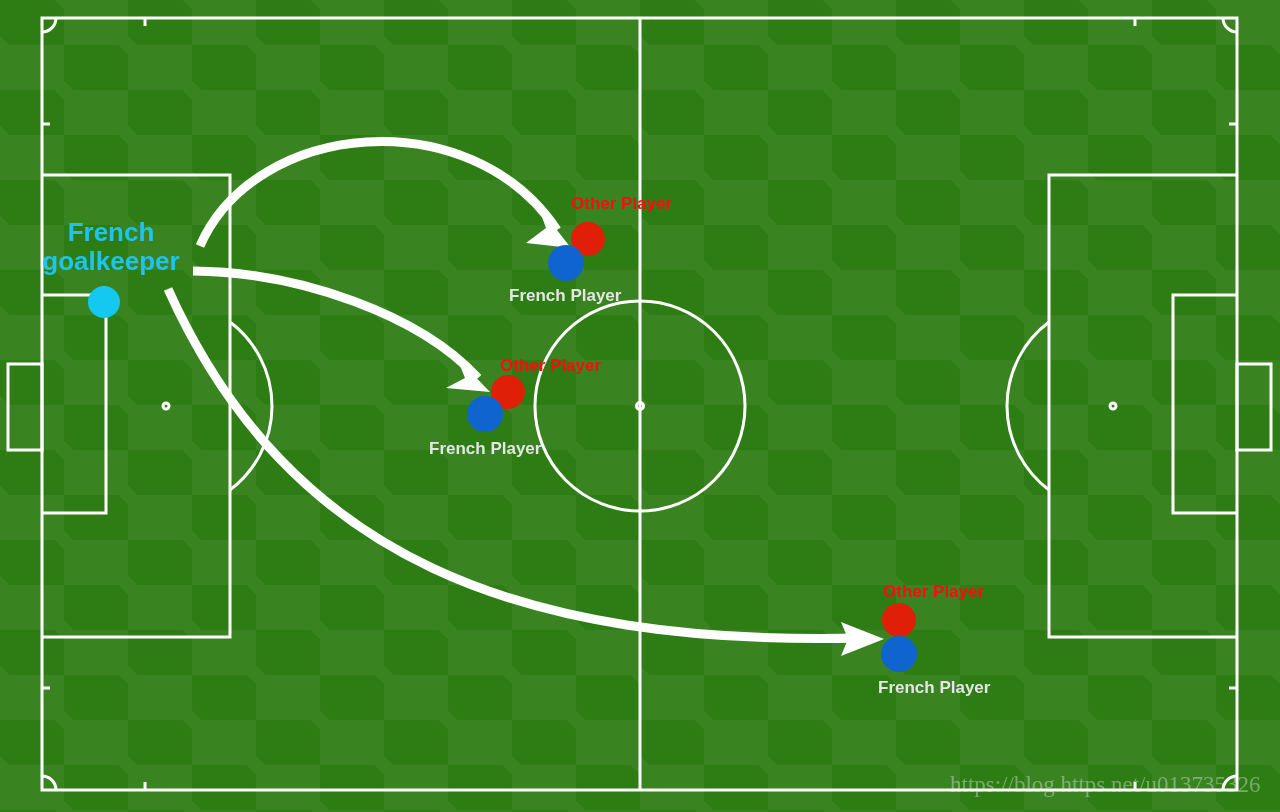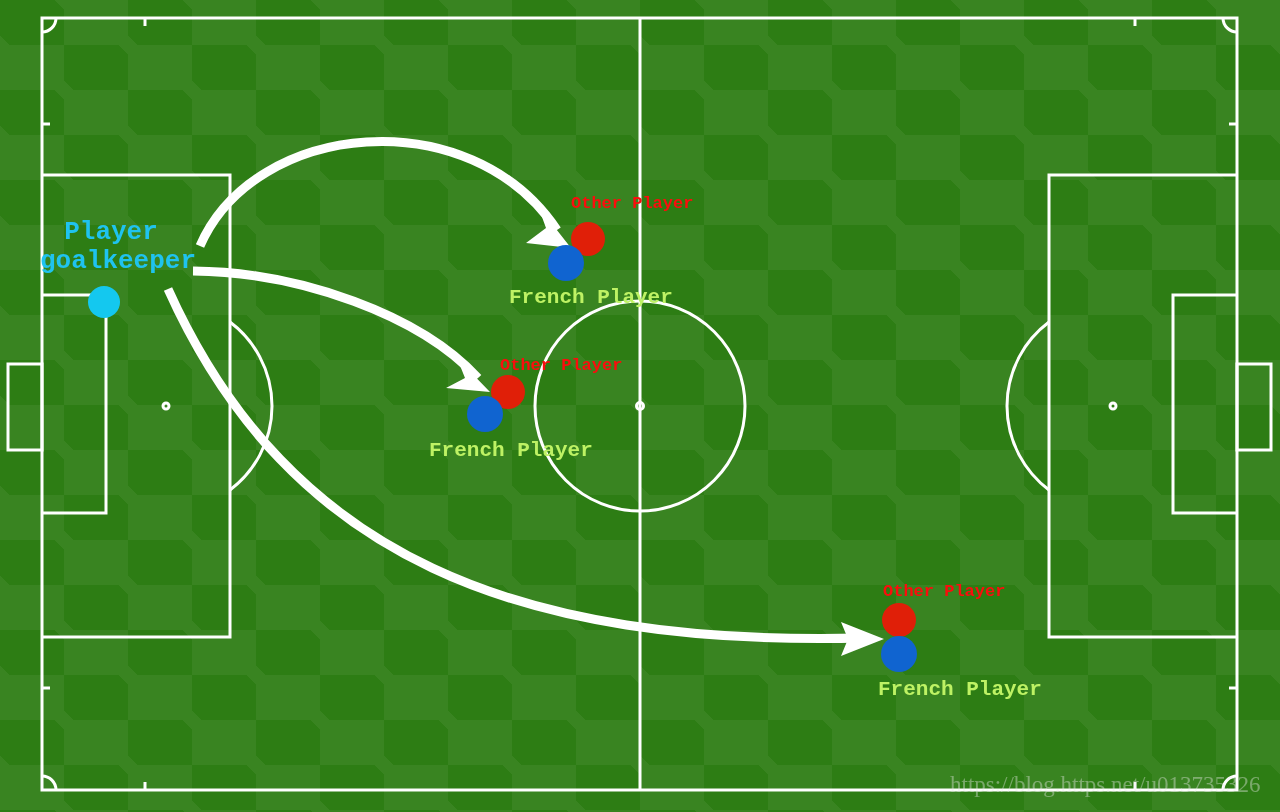--- a/index.html
+++ b/index.html
@@ -39,24 +39,23 @@
   }
   .marker.blue  { background: #1064d0; }
   .marker.red   { background: #e01f08; }
   .marker.cyan  { background: #14c8ef; }
 
   .lbl {
     position: absolute;
     font-weight: bold;
     white-space: pre;
     line-height: 1.12;
-    font-family: Liberation Mono, monospace;
   }
   .lbl.red  { color: #fb0d0d; font-size: 17px; }
-  .lbl.blue { color: #bef264; font-size: 21px; }
+  .lbl.blue { color: #e5e5e5; font-size: 17px; }
   .lbl.cyan { color: #1fc3ef; font-size: 26px; text-align: center; }
 
   #watermark {
     position: absolute;
     left: 950px;
     top: 772px;
     font-family: "Liberation Serif", serif;
     font-size: 23px;
     color: rgba(235,235,235,0.40);
     white-space: pre;
@@ -123,21 +122,21 @@
     </g>
     <g fill="#ffffff">
       <polygon points="538,206 571,248 526,243 546,228"></polygon>
       <polygon points="457,358 490,392 446,388 465,378"></polygon>
       <polygon points="841,622 884,639 841,656 848,639"></polygon>
     </g>
   </svg>
 
   <div id="overlay">
 
-    <div class="lbl cyan" style="left:40px; top:218px; width:142px;"><span>Player</span><br><span>goalkeeper</span></div>
+    <div class="lbl cyan" style="left:40px; top:218px; width:142px;"><span>French</span><br><span>goalkeeper</span></div>
     <div class="marker cyan" style="left:88px; top:286px; width:32px; height:32px;"></div>
 
     <div class="lbl red" style="left:571px; top:194px;">Other Player</div>
     <div class="marker red" style="left:571px; top:222px; width:34px; height:34px;"></div>
     <div class="marker blue" style="left:548px; top:245px; width:36px; height:36px;"></div>
     <div class="lbl blue" style="left:509px; top:286px;">French Player</div>
 
     <div class="lbl red" style="left:500px; top:356px;">Other Player</div>
     <div class="marker red" style="left:491px; top:375px; width:34px; height:34px;"></div>
     <div class="marker blue" style="left:467px; top:396px; width:36px; height:36px;"></div>

